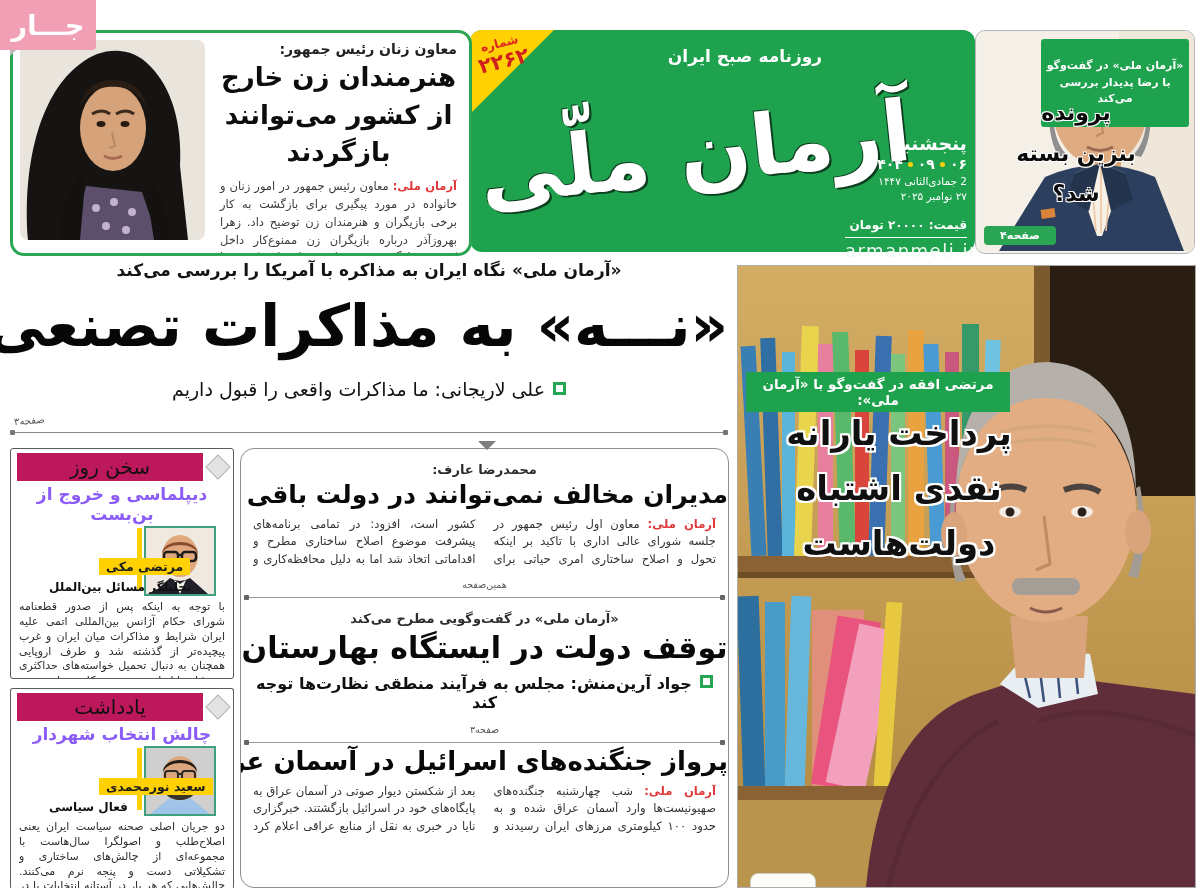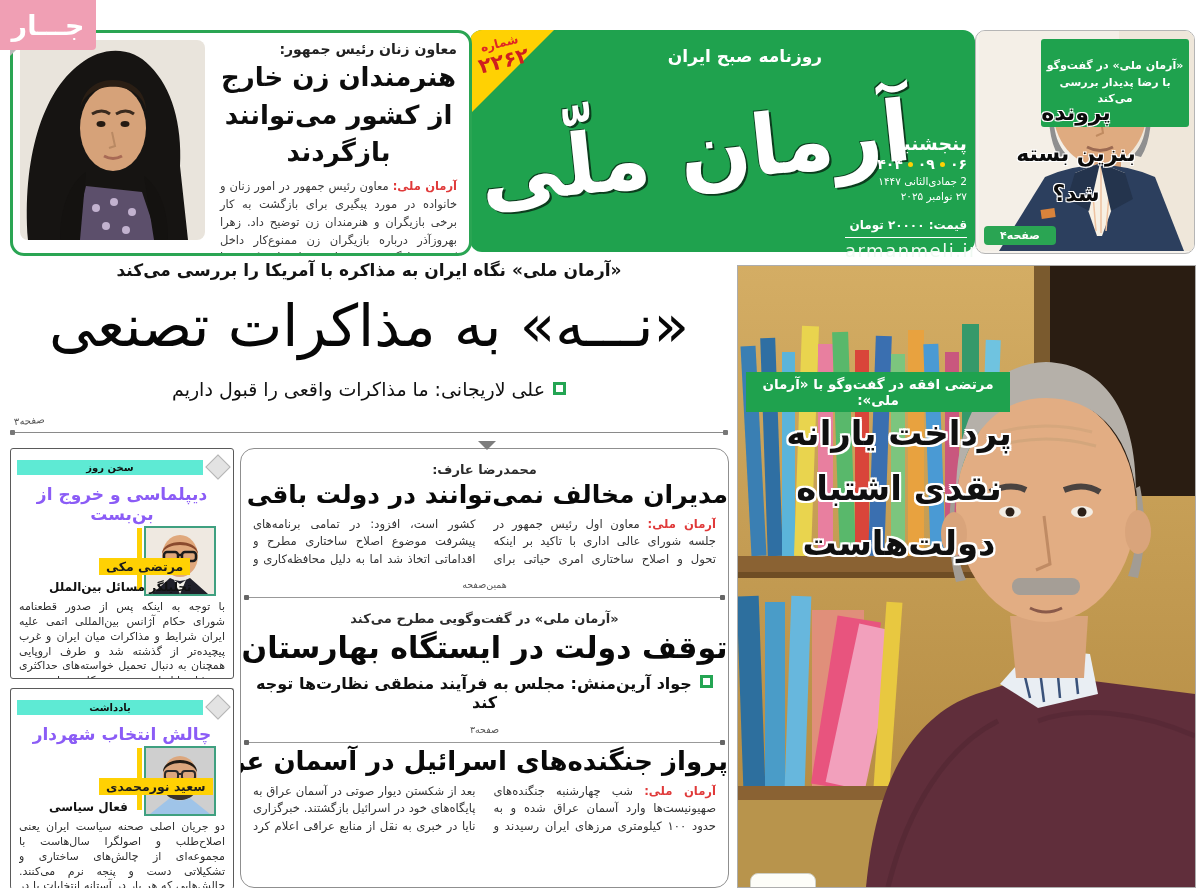--- a/index.html
+++ b/index.html
@@ -50,21 +50,21 @@
   .cr-kicker{position:absolute;right:5px;top:8px;width:140px;background:#1fa24e;color:#fff;
              font-size:11px;font-weight:bold;text-align:center;line-height:1.5;padding:19px 4px;border-radius:3px;z-index:3;}
   .cr-headline{position:absolute;left:4px;top:62px;width:126px;font-size:22px;font-weight:bold;color:#0b0b0b;
                line-height:1.85;text-align:center;z-index:3;
                text-shadow:-1px -1px 0 #fff,1px -1px 0 #fff,-1px 1px 0 #fff,1px 1px 0 #fff;margin-left:33px;}
   .cr-pill{position:absolute;left:8px;bottom:8px;z-index:3;}
   .cr-photo{position:absolute;inset:0;}
   
   .lead{position:absolute;left:10px;top:260px;width:718px;text-align:center;}
   .lead-kicker{font-size:17px;font-weight:bold;color:#141414;}
-  .lead-headline{font-size:58px;font-weight:normal;color:#070707;margin-top:12px;white-space:nowrap;letter-spacing:-1px;}
+  .lead-headline{font-size:58px;font-weight:bold;color:#070707;margin-top:12px;white-space:nowrap;letter-spacing:-1px;}
   .lead-deck{font-size:19px;font-weight:normal;color:#111;margin-top:18px;}
   .gsq{display:inline-block;width:7px;height:7px;background:#fff;border:3px solid #24a553;
        margin-left:8px;vertical-align:1px;}
   .toprule{position:absolute;left:12px;top:432px;width:714px;border-top:1px solid #8a8a8a;}
   .toprule::before,.toprule::after{content:"";position:absolute;width:5px;height:5px;background:#777;
        border-radius:1px;top:-3px;}
   .toprule::before{right:-2px;} .toprule::after{left:-2px;}
   .pagenote{position:absolute;left:14px;top:415px;font-size:10px;color:#555;transform:rotate(-5deg);}
   
   .panel{position:absolute;left:737px;top:265px;width:457px;height:621px;border:1.5px solid #adadad;
@@ -76,21 +76,21 @@
         text-shadow:-2px -2px 0 #fff,2px -2px 0 #fff,-2px 2px 0 #fff,2px 2px 0 #fff,0 -2px 0 #fff,0 2px 0 #fff,-2px 0 0 #fff,2px 0 0 #fff;}
   .panel-tab{position:absolute;left:12px;bottom:-2px;width:64px;height:14px;background:#fdfdf8;
         border:1px solid #cfcfc5;border-radius:8px 8px 0 0;z-index:4;}
   
   .sbox{position:absolute;left:10px;width:222px;background:#fff;border:1.5px solid #5a5a5a;border-radius:3px;overflow:hidden;}
   .sbox1{top:448px;height:229px;}
   .sbox2{top:688px;height:200px;border-bottom:none;}
   .shead{display:flex;flex-direction:row;align-items:center;margin:6px 6px 0;height:24px;}
   .sdiamond{width:16px;height:16px;background:#e3e3e3;border:1px solid #b5b5b5;transform:rotate(45deg);
         margin-left:6px;flex:none;}
-  .sbar{flex:1;background:#5eead4;text-align:center;font-size:10px;font-weight:bold;color:#101010;padding:2px 0;}
+  .sbar{flex:1;background:#be185d;text-align:center;font-size:20px;font-weight:normal;color:#101010;padding:2px 0;}
   .stitle{text-align:center;font-size:17px;font-weight:bold;color:#8b5cf6;margin-top:5px;}
   .sauthor{position:relative;height:70px;margin-top:2px;}
   .sphoto{position:absolute;left:133px;top:0;width:68px;height:66px;border:2px solid #3fa080;overflow:hidden;}
   .sybar{position:absolute;left:126px;top:2px;width:5px;height:62px;background:#ffd103;}
   .snametag{position:absolute;left:88px;top:32px;background:#ffd103;color:#1c1c1c;font-size:12.5px;
         font-weight:bold;padding:1px 7px;white-space:nowrap;z-index:2;}
   .srole{position:absolute;left:38px;top:54px;font-size:12px;font-weight:bold;color:#111;white-space:nowrap;}
   .sbody{margin:4px 8px 0;font-size:11px;line-height:1.35;text-align:justify;color:#2e2e2e;overflow:hidden;}
   .sbody1{height:88px;} .sbody2{height:92px;}
   

